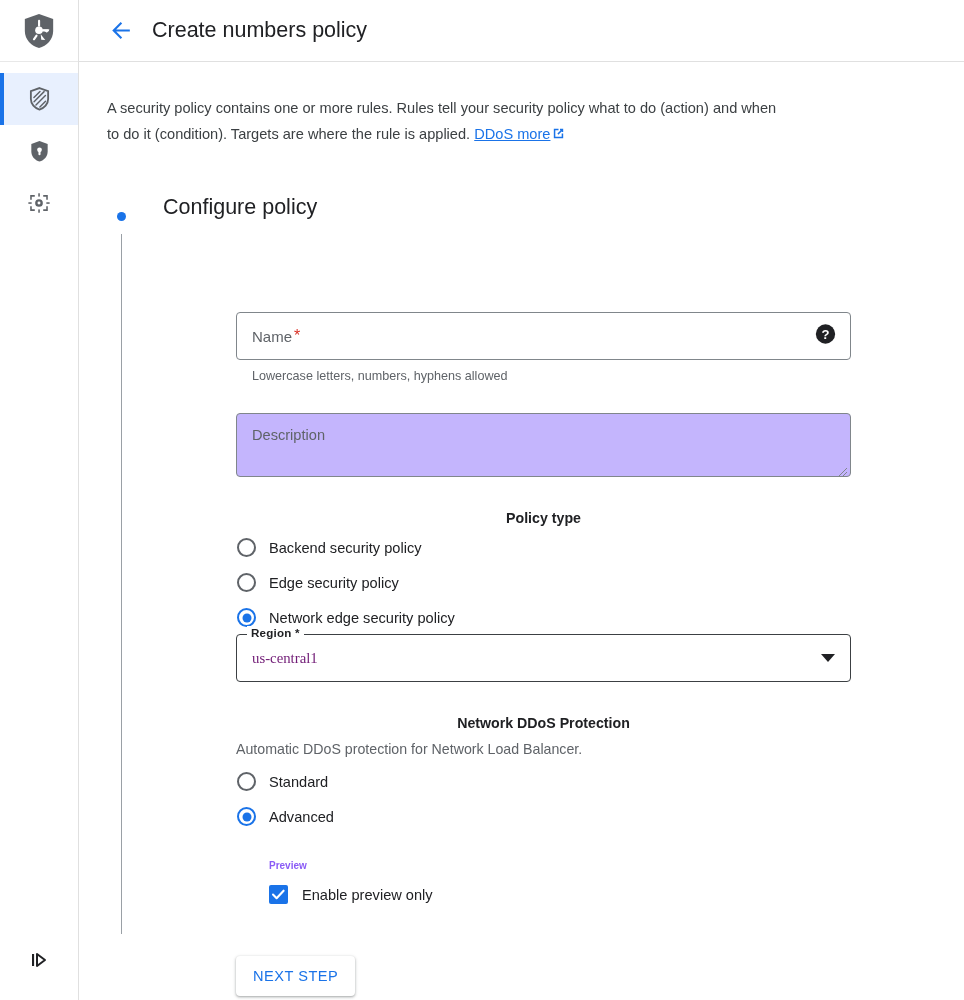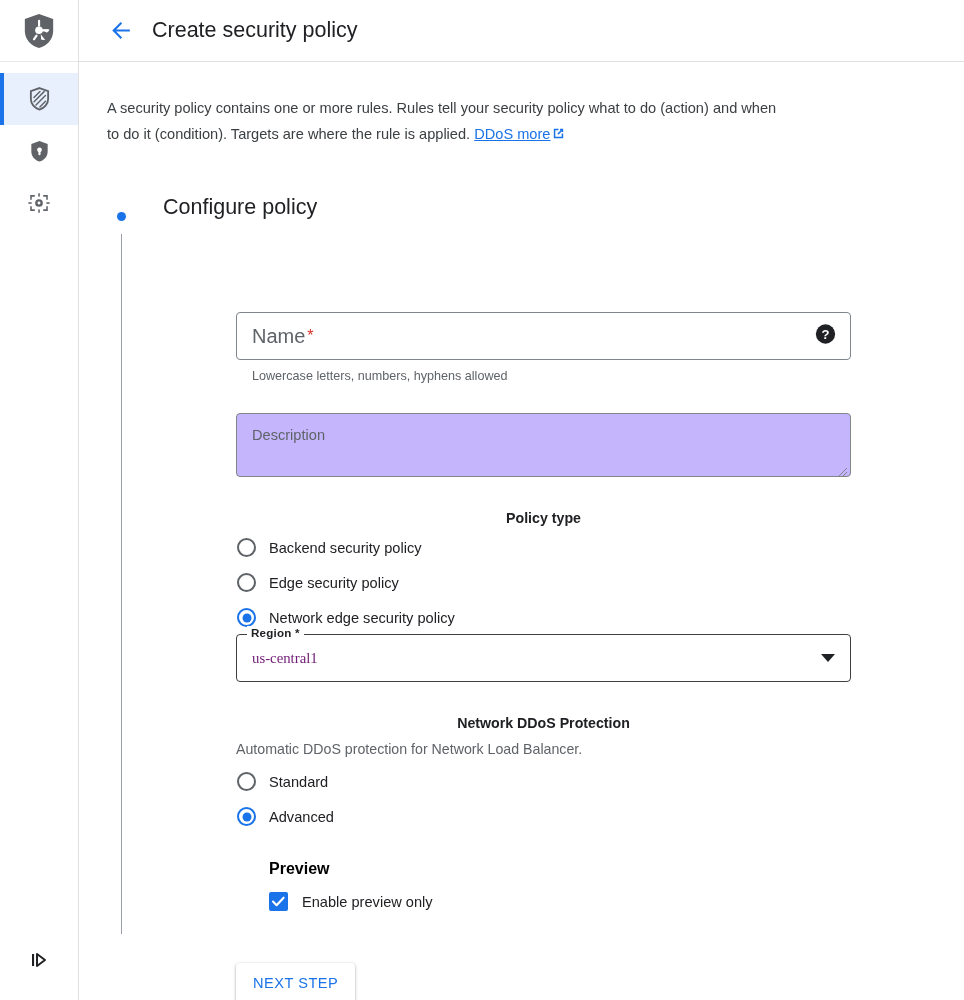--- a/index.html
+++ b/index.html
@@ -126,21 +126,21 @@
     position: relative;
     width: 615px; height: 48px;
     border: 1px solid #80868b;
     border-radius: 4px;
     background: #fff;
     display: flex; align-items: center;
     cursor: text;
   }
   .tf-label {
     margin-left: 15px;
-    font-size: 20px;
+    font-size: 15px;
     color: #5f6368;
   }
   .req { color: #d93025; margin-left: 2px; }
   .tf-help {
     position: absolute; right: 14px; top: 50%;
     transform: translateY(-50%);
     cursor: pointer;
   }
   .hint {
     margin: 9px 0 0 16px;
@@ -248,23 +248,23 @@
     width: 0; height: 0;
     border-left: 7px solid transparent;
     border-right: 7px solid transparent;
     border-top: 8px solid #202124;
     cursor: pointer;
   }
 
   
   #preview-block { margin-top: 27px; margin-left: 33px; }
   #preview-head {
-    font-size: 16px;
+    font-size: 10px;
     font-weight: bold;
-    color: #000000;
+    color: #8b5cf6;
   }
   .cb-row {
     display: flex; align-items: center;
     margin-top: 14px;
     cursor: pointer;
   }
   .cb {
     position: relative;
     width: 19px; height: 19px;
     border-radius: 2px;
@@ -366,21 +366,21 @@
       </svg>
     </div>
   </div>
 
   <div id="header">
     <div id="back-btn">
       <svg width="25" height="25" viewBox="0 0 24 24">
         <path d="M20 11 H6.9 L12.6 5.3 L11.2 3.9 L3.1 12 L11.2 20.1 L12.6 18.7 L6.9 13 H20 Z" fill="#1a73e8"></path>
       </svg>
     </div>
-    <div id="page-title">Create security policy</div>
+    <div id="page-title">Create numbers policy</div>
   </div>
 
   <div id="content">
 
     <div id="intro">
       <span>A security policy contains one or more rules. Rules tell your security policy what to do (action) and when to do it (condition). Targets are where the rule is applied. </span><a href="#">DDoS more</a><span class="ext-icon"><svg width="15" height="15" viewBox="0 0 16 16">
             <path d="M3 3 h5 v1.6 H4.6 v6.8 h6.8 V8 H13 v5 H3 Z" fill="#1a73e8"></path>
             <path d="M9.6 3 H13 v3.4 h-1.5 V5.6 L7.9 9.2 L6.8 8.1 L10.4 4.5 H9.6 Z" fill="#1a73e8"></path>
           </svg></span>
     </div>

